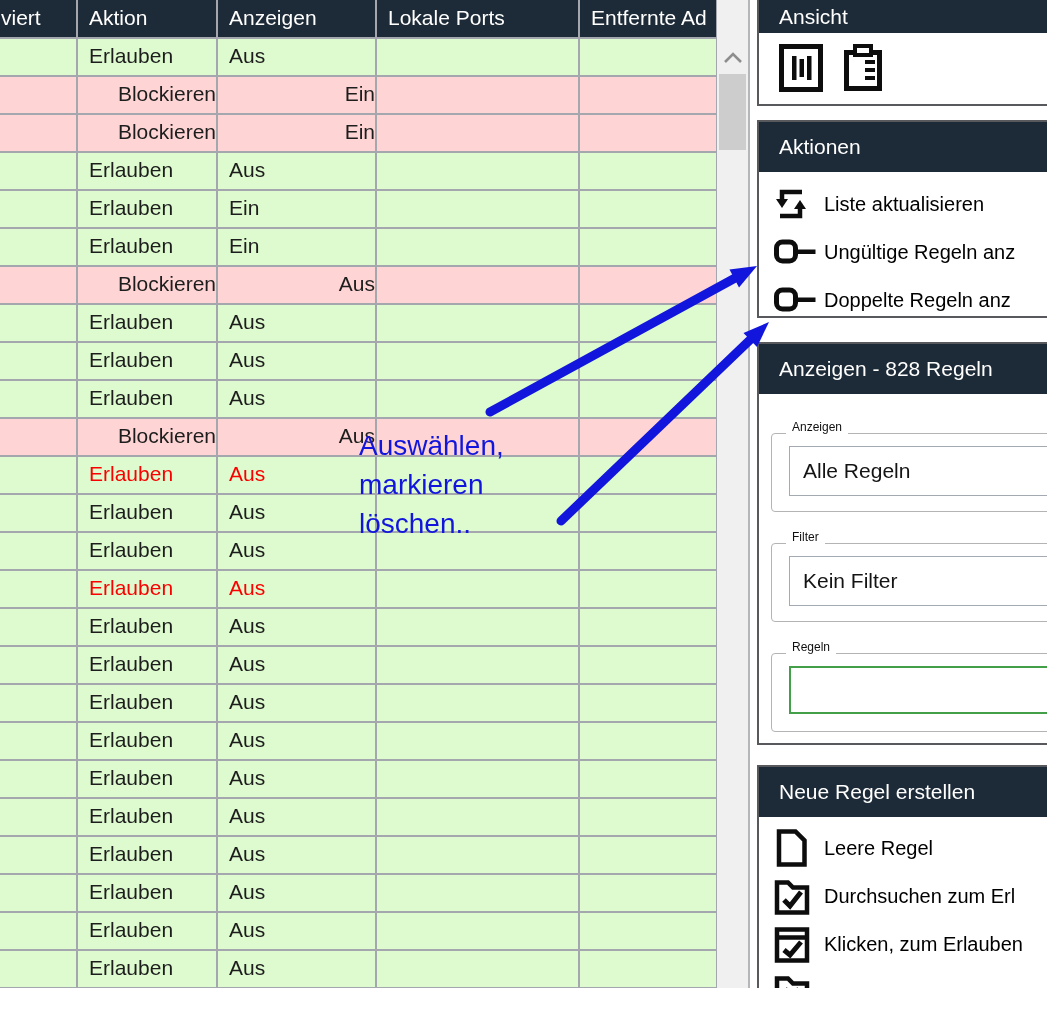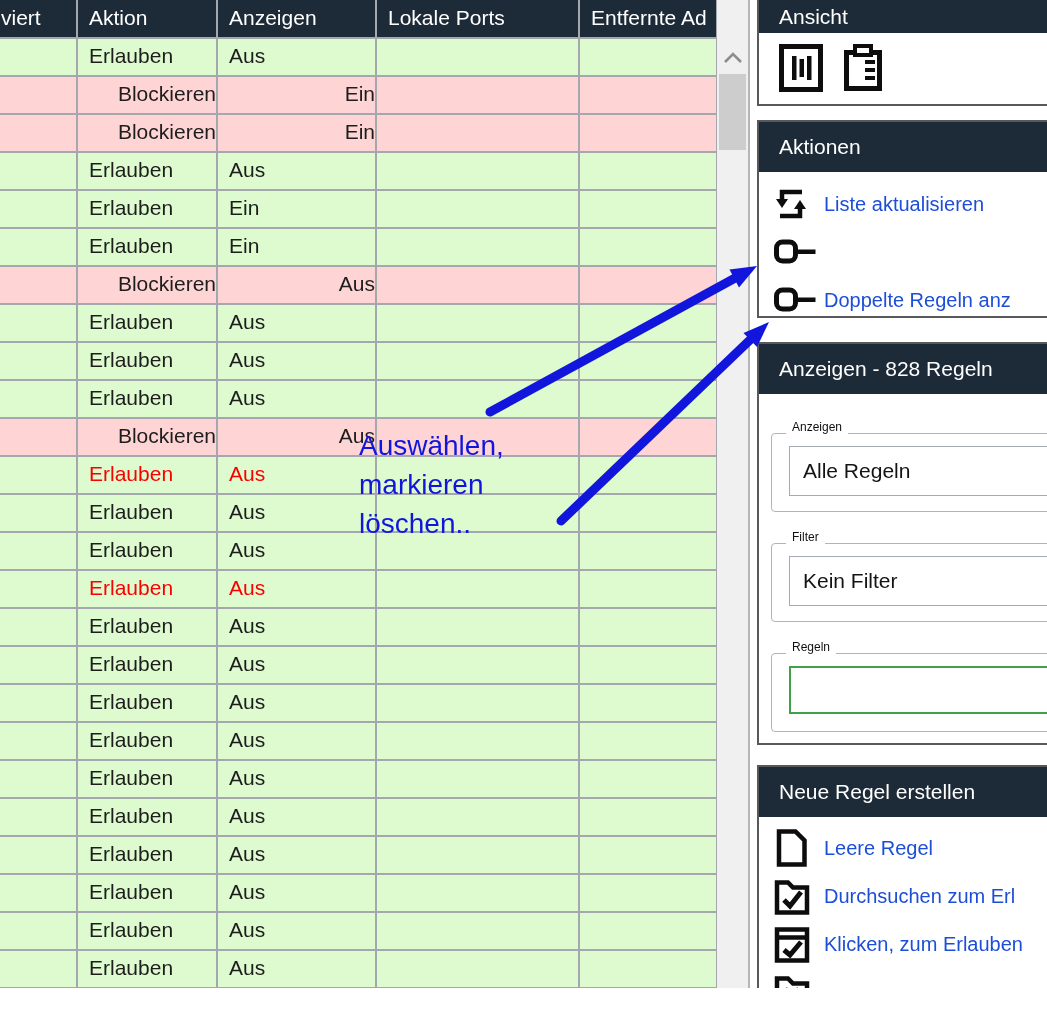--- a/index.html
+++ b/index.html
@@ -34,21 +34,21 @@
   .view-buttons { display:flex; gap:14px; padding:10px 0 0 18px; }
   .view-btn { width:48px; height:52px; background:none; border:none; padding:0; margin:0;
               display:flex; align-items:center; justify-content:center; cursor:pointer; }
 
   #panel-aktionen { top:120px; height:198px; }
   #panel-neue { top:765px; height:280px; border-bottom:none; }
   ul.item-list { list-style:none; margin:0; padding:8px 0 0 15px; }
   #panel-neue ul.item-list { padding-top:7px; }
   li.item { height:48px; display:flex; align-items:center; cursor:pointer; }
   li.item .ic { width:50px; flex:none; display:flex; align-items:center; }
-  li.item .lbl { font-size:20px; color:#1d4ed8; white-space:nowrap; }
+  li.item .lbl { font-size:20px; color:#000000; white-space:nowrap; }
 
   #panel-anzeigen { top:342px; height:403px; }
   .fieldset { position:absolute; left:12px; width:296px; height:79px;
               border:1px solid #b4b4b4; border-radius:4px; }
   .fieldset .legend { position:absolute; top:-14px; left:14px; background:#fff; padding:0 6px;
                       font-size:12px; color:#101010; white-space:nowrap; }
   .fs-anzeigen { top:89px; } .fs-filter { top:199px; } .fs-suche { top:309px; }
   .combo { position:absolute; left:17px; top:12px; right:-4px; height:50px; border:1px solid #a4aab1;
            background:#fff; font-size:21px; color:#141414; display:flex; align-items:center;
            padding-left:13px; white-space:nowrap; cursor:pointer; }
@@ -310,20 +310,21 @@
           </span>
           <span class="lbl">Liste aktualisieren</span>
         </li>
         <li class="item">
           <span class="ic">
             <svg width="44" height="28" viewBox="0 0 44 28">
               <rect x="2.5" y="4" width="19" height="19" rx="6" fill="none" stroke="#0d0d0d" stroke-width="5"></rect>
               <rect x="21.5" y="11.5" width="20" height="4.5" fill="#0d0d0d"></rect>
             </svg>
           </span>
+          <span class="lbl">Ungültige Regeln anz</span>
         </li>
         <li class="item">
           <span class="ic">
             <svg width="44" height="28" viewBox="0 0 44 28">
               <rect x="2.5" y="4" width="19" height="19" rx="6" fill="none" stroke="#0d0d0d" stroke-width="5"></rect>
               <rect x="21.5" y="11.5" width="20" height="4.5" fill="#0d0d0d"></rect>
             </svg>
           </span>
           <span class="lbl">Doppelte Regeln anz</span>
         </li>

